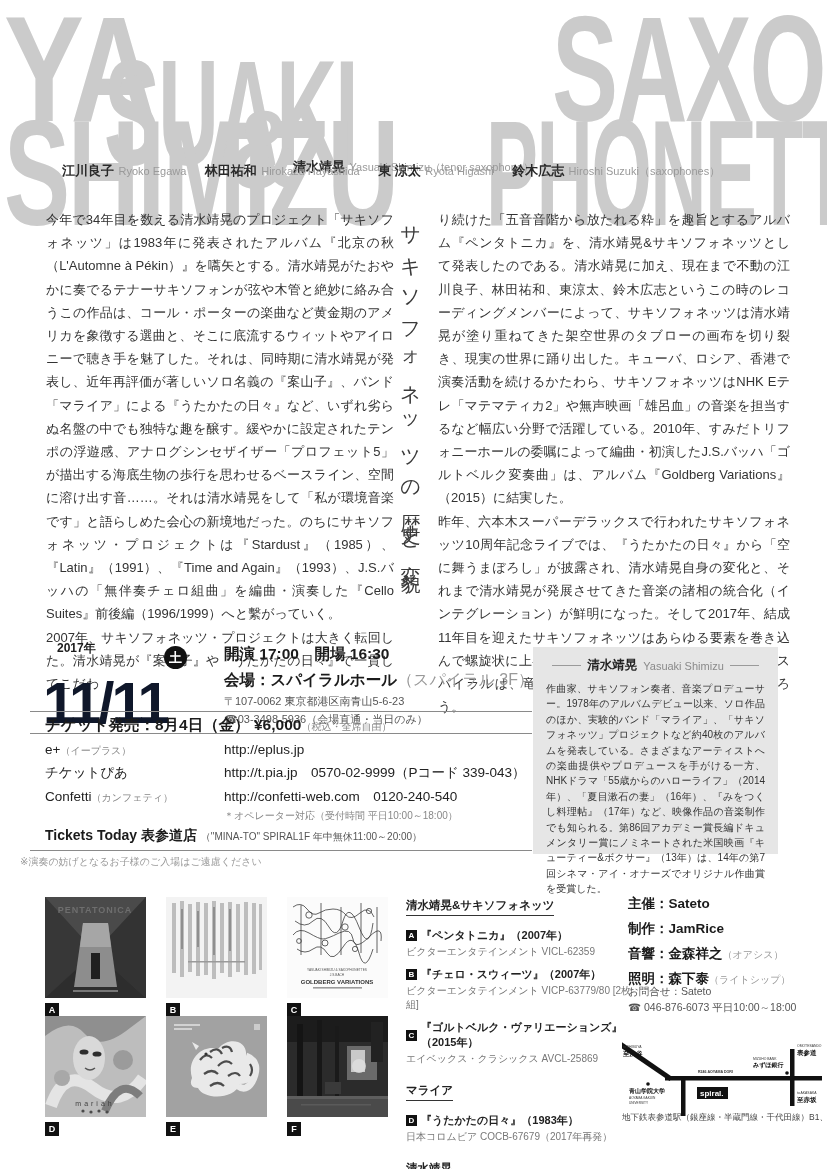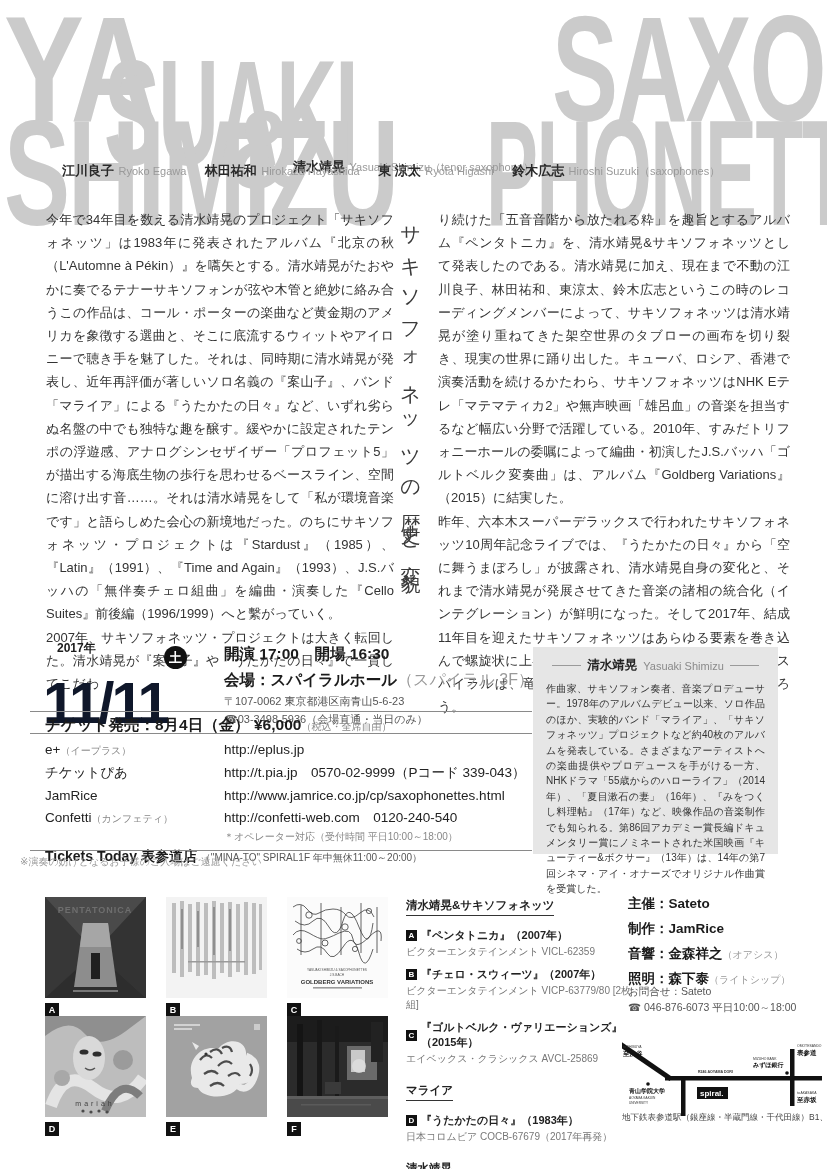--- a/index.html
+++ b/index.html
@@ -142,24 +142,20 @@
   </div>
   <div class="rule" style="top:733px"></div>
   <div class="vendors">
     <div class="vrow">
       <span class="vname"><span>e+</span><span class="small">（イープラス）</span></span>
       <span class="vinfo">http://eplus.jp</span>
     </div>
     <div class="vrow">
       <span class="vname"><span>チケットぴあ</span><span class="small"></span></span>
       <span class="vinfo">http://t.pia.jp　0570-02-9999（Pコード 339-043）</span>
-    </div>
-    <div class="vrow">
-      <span class="vname"><span>JamRice</span><span class="small"></span></span>
-      <span class="vinfo">http://www.jamrice.co.jp/cp/saxophonettes.html</span>
     </div>
     <div class="vrow">
       <span class="vname"><span>Confetti</span><span class="small">（カンフェティ）</span></span>
       <span class="vinfo">http://confetti-web.com　0120-240-540</span>
     </div>
     <div class="vop-note">＊オペレーター対応（受付時間 平日10:00～18:00）</div>
     <div class="ttoday">
       <span>Tickets Today 表参道店</span> <span class="small">（"MINA-TO" SPIRAL1F 年中無休11:00～20:00）</span>
     </div>
   </div>

